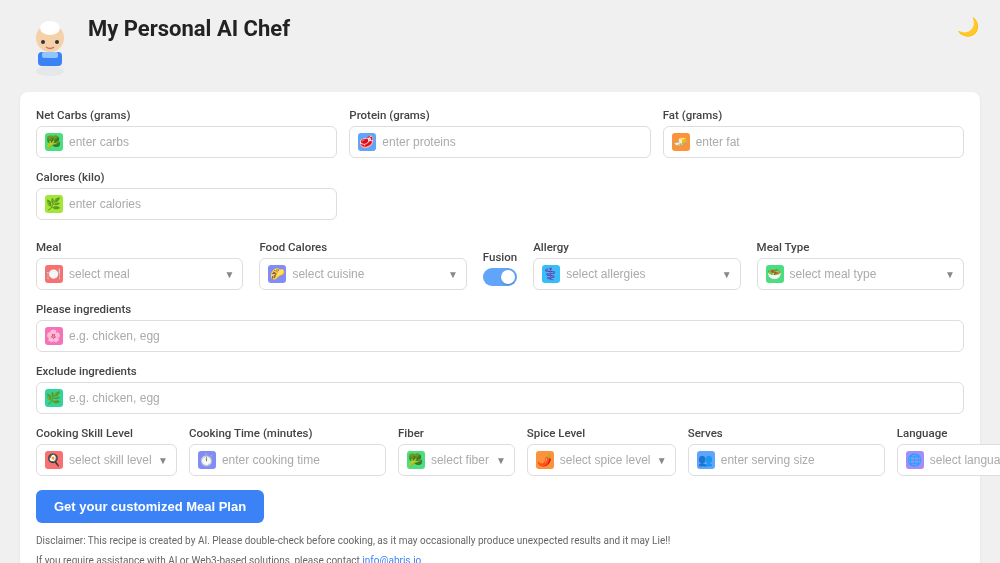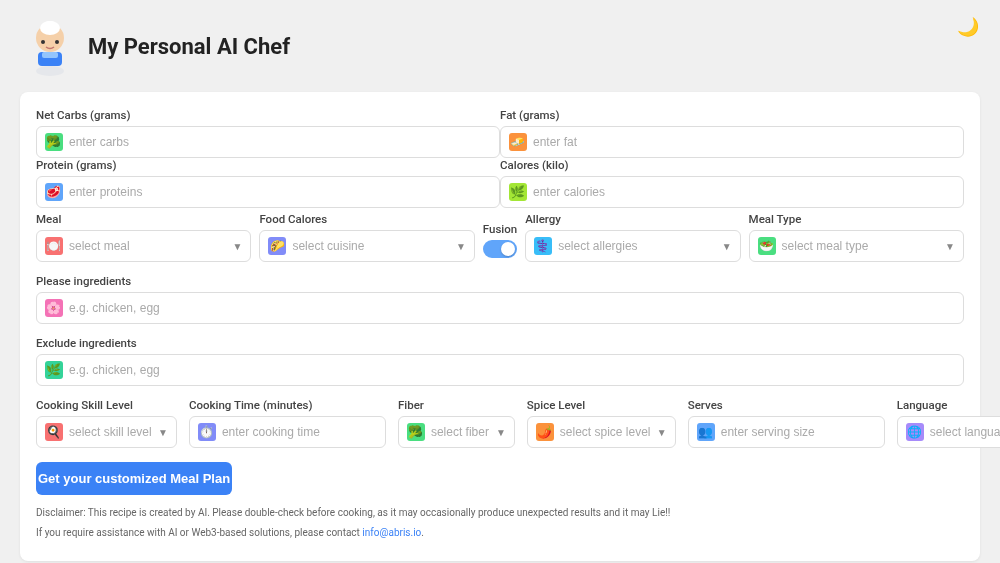--- a/index.html
+++ b/index.html
@@ -21,21 +21,21 @@
       top: 16px;
       right: 20px;
       background: none;
       border: none;
       cursor: pointer;
       font-size: 18px;
       color: #555;
     }
     .header {
       display: flex;
-      align-items: center;
+      align-items: flex-start;
       gap: 8px;
       margin-bottom: 16px;
     }
     .chef-logo {
       width: 60px;
       height: 60px;
     }
     .app-title {
       font-size: 22px;
       font-weight: 700;
@@ -44,27 +44,28 @@
     .form-section {
       background: #fff;
       border-radius: 8px;
       padding: 16px;
       margin-bottom: 12px;
       box-shadow: 0 1px 3px rgba(0,0,0,0.07);
     }
     
     .row-4 {
       display: grid;
-      grid-template-columns: 1fr 1fr;
-      margin-bottom: 4px;
+      grid-template-columns: 1fr 1fr 1fr;
+      gap: 12px;
+      margin-bottom: 20px;
     }
     .row-3-fusion {
       display: grid;
       grid-template-columns: 1fr 1fr auto 1fr 1fr;
-      gap: 8px;
+      gap: 16px;
       align-items: end;
       margin-bottom: 12px;
     }
     .row-full {
       margin-bottom: 12px;
     }
     .row-6 {
       display: grid;
       grid-template-columns: 1fr 1fr 1fr 1fr 1fr 1fr;
       gap: 12px;
@@ -177,21 +178,21 @@
       position: absolute;
       top: 2px;
       right: 2px;
       box-shadow: 0 1px 2px rgba(0,0,0,0.2);
     }
     .get-plan-btn {
       background: #3b82f6;
       color: #fff;
       border: none;
       border-radius: 6px;
-      padding: 9px 2px;
+      padding: 9px 18px;
       font-size: 13px;
       font-weight: 600;
       cursor: pointer;
       margin-bottom: 10px;
     }
     .disclaimer {
       font-size: 10px;
       color: #666;
       line-height: 1.6;
       margin-bottom: 4px;
@@ -254,31 +255,31 @@
     
     <div class="row-4">
       <div>
         <div class="field-label">Net Carbs (grams)</div>
         <div class="input-with-icon">
           <span class="field-icon icon-carbs">🥦</span>
           <input type="text" placeholder="enter carbs" style="">
         </div>
       </div>
       <div>
+        <div class="field-label">Protein (grams)</div>
+        <div class="input-with-icon">
+          <span class="field-icon icon-protein">🥩</span>
+          <input type="text" placeholder="enter proteins" style="">
+        </div>
+      </div>
+      <div>
         <div class="field-label">Fat (grams)</div>
         <div class="input-with-icon">
           <span class="field-icon icon-fat">🧈</span>
           <input type="text" placeholder="enter fat" style="">
-        </div>
-      </div>
-      <div>
-        <div class="field-label">Protein (grams)</div>
-        <div class="input-with-icon">
-          <span class="field-icon icon-protein">🥩</span>
-          <input type="text" placeholder="enter proteins" style="">
         </div>
       </div>
       <div>
         <div class="field-label">Calores (kilo)</div>
         <div class="input-with-icon">
           <span class="field-icon icon-cal">🌿</span>
           <input type="text" placeholder="enter calories" style="">
         </div>
       </div>
     </div>

